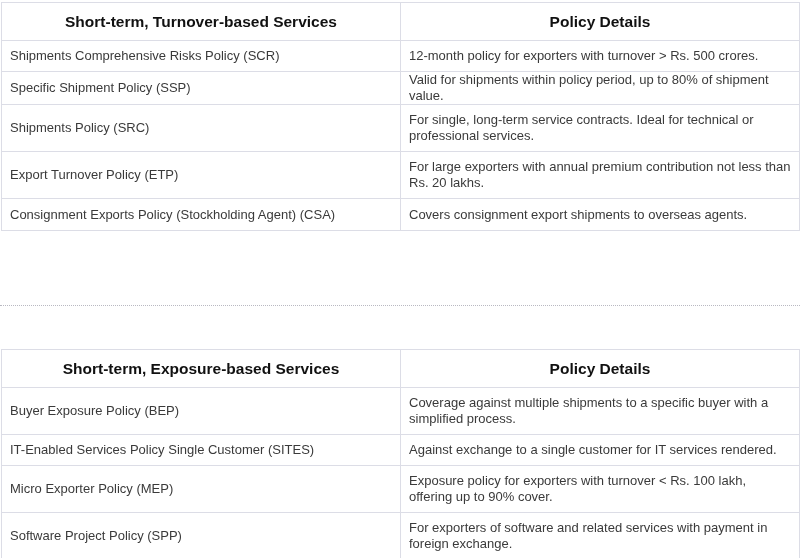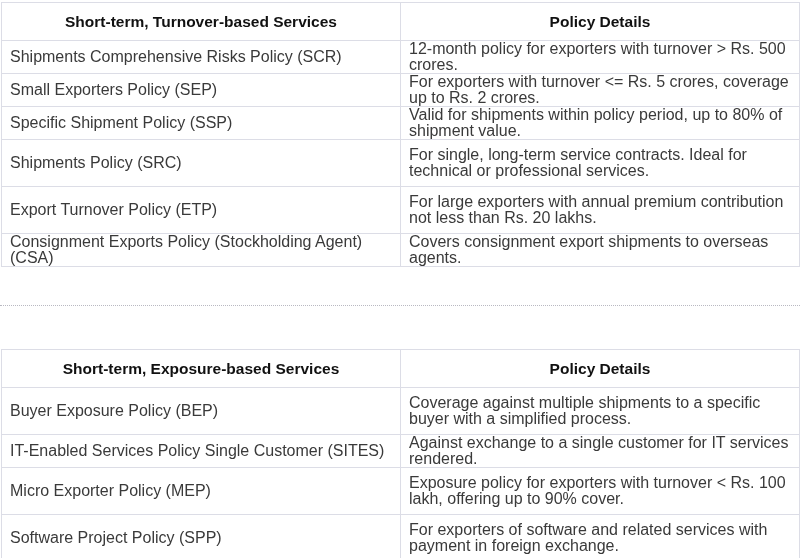--- a/index.html
+++ b/index.html
@@ -35,21 +35,21 @@
   }
   table.policy-table th {
     font-weight: bold;
     font-size: 15.5px;
     color: #111111;
     text-align: center;
     height: 37px;
     padding: 0 6px;
   }
   table.policy-table td {
-    font-size: 16px;
+    font-size: 13px;
     line-height: 16px;
     color: #3a3a3a;
   }
   #table-turnover tr.r-single td { height: 30px; }
   #table-turnover tr.r-double td { height: 46px; }
   #table-turnover tr.r-last td { height: 31px; }
   #table-exposure tr.r-single td { height: 30px; }
   #table-exposure tr.r-double td { height: 46px; }
   .dotted-sep {
     position: absolute;
@@ -71,24 +71,20 @@
   <thead>
     <tr>
       <th>Short-term, Turnover-based Services</th>
       <th>Policy Details</th>
     </tr>
   </thead>
   <tbody>
     <tr class="r-single">
       <td>Shipments Comprehensive Risks Policy (SCR)</td>
       <td class="details">12-month policy for exporters with turnover &gt; Rs. 500 crores.</td>
-    </tr>
-    <tr class="r-single">
-      <td>Small Exporters Policy (SEP)</td>
-      <td class="details">For exporters with turnover &lt;= Rs. 5 crores, coverage up to Rs. 2 crores.</td>
     </tr>
     <tr class="r-single">
       <td>Specific Shipment Policy (SSP)</td>
       <td class="details">Valid for shipments within policy period, up to 80% of shipment value.</td>
     </tr>
     <tr class="r-double">
       <td>Shipments Policy (SRC)</td>
       <td class="details">For single, long-term service contracts. Ideal for technical or professional services.</td>
     </tr>
     <tr class="r-double">

